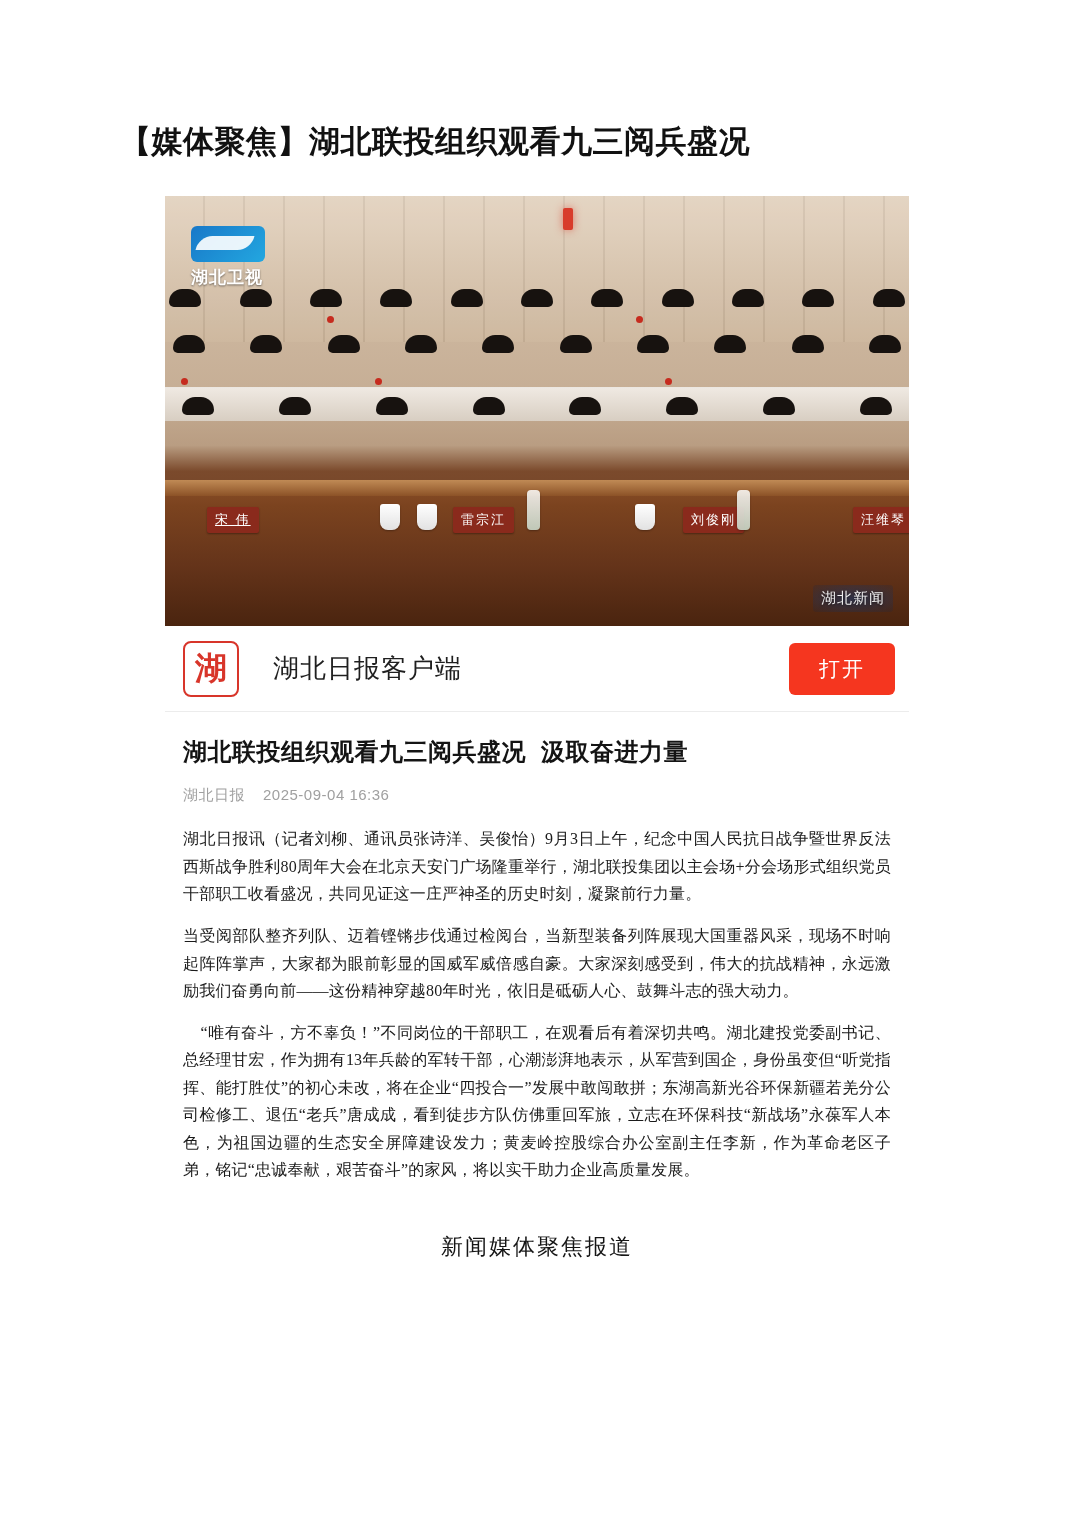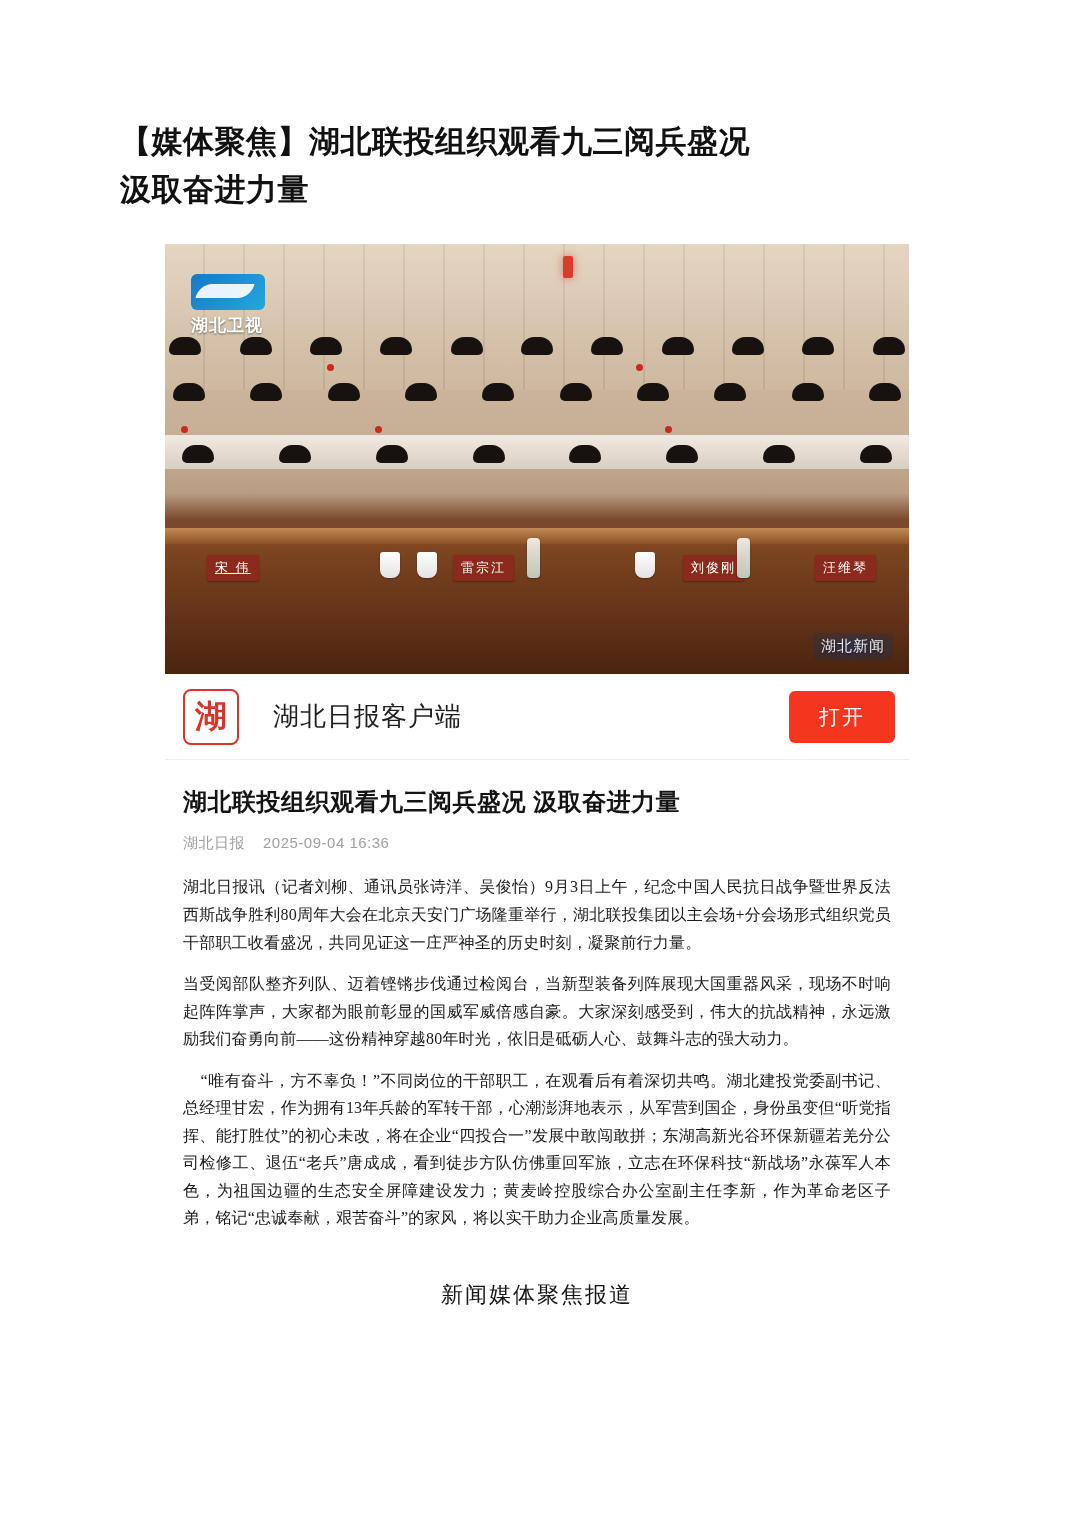--- a/index.html
+++ b/index.html
@@ -202,21 +202,21 @@
     letter-spacing: 2px;
     border: none;
     border-radius: 6px;
     padding: 12px 30px;
     cursor: pointer;
   }
 
   
   .article { padding: 26px 18px 10px 18px; }
   .art-title {
-    font-family: Liberation Sans, sans-serif;
+    font-family: Liberation Mono, monospace;
     font-weight: bold;
     font-size: 24px;
     color: #141414;
     line-height: 1.35;
     letter-spacing: .5px;
   }
   .art-meta {
     margin-top: 16px;
     font-family: "Liberation Sans", sans-serif;
     font-size: 15px;
@@ -246,21 +246,20 @@
     color: #151515;
   }
 </style>
 </head>
 <body>
 
 <div class="page">
 
   <h1 class="doc-title">
     <span>【媒体聚焦】湖北联投组织观看九三阅兵盛况</span>
-    <span class="line2">汲取奋进力量</span>
   </h1>
 
   <div class="card">
 
     <div class="photo">
       <div class="ph-wall">
         <div class="ph-wall-panel"></div>
         <div class="ph-ceiling-light"></div>
       </div>
 
@@ -306,21 +305,21 @@
       <div class="ph-desk">
         <div class="ph-desk-top"></div>
         <div class="nameplate" style="left:42px;text-decoration:underline;">宋 伟</div>
         <div class="cup" style="left:215px;"></div>
         <div class="cup" style="left:252px;"></div>
         <div class="nameplate" style="left:288px;">雷宗江</div>
         <div class="bottle" style="left:362px;"></div>
         <div class="nameplate" style="left:518px;">刘俊刚</div>
         <div class="cup" style="left:470px;"></div>
         <div class="bottle" style="left:572px;"></div>
-        <div class="nameplate" style="left:650px;margin-top:40px;">汪维琴</div>
+        <div class="nameplate" style="left:688px;margin-top:40px;">汪维琴</div>
       </div>
 
       <div class="tv-logo">
         <div class="glyph"></div>
         <div class="txt">湖北卫视</div>
       </div>
 
       <div class="tv-bug">湖北新闻</div>
     </div>
 

